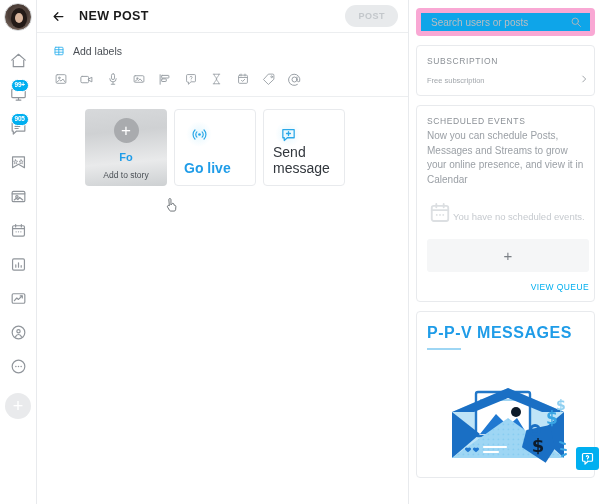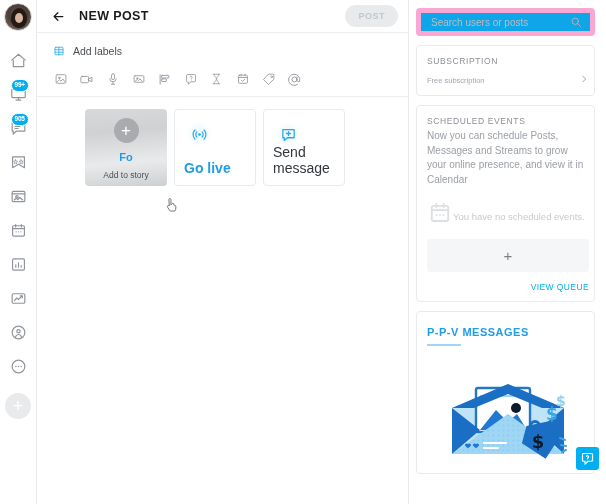--- a/index.html
+++ b/index.html
@@ -229,21 +229,21 @@
     cursor: pointer;
   }
   .add-slot span { color: #7b8086; font-size: 15px; line-height: 13px; font-weight: 300; }
   .view-queue {
     text-align: right; margin-top: 10px;
     font-size: 8.5px; font-weight: normal; color: #00aff0;
     letter-spacing: 0.4px; cursor: pointer;
   }
 
   .ppv-title {
-    font-size: 11px; font-weight: bold; color: #1f9ce8;
+    font-size: 16px; font-weight: bold; color: #1f9ce8;
     letter-spacing: 0.5px;
     display: inline-block;
     padding-bottom: 4px;
     margin-top: 2px;
   }
   .ppv-underline { width: 34px; height: 2px; background: #9ed6f4; margin-top: 2px; }
   .ppv-art { margin-top: 18px; display: flex; justify-content: center; }
 
   .help-btn {
     position: absolute;

